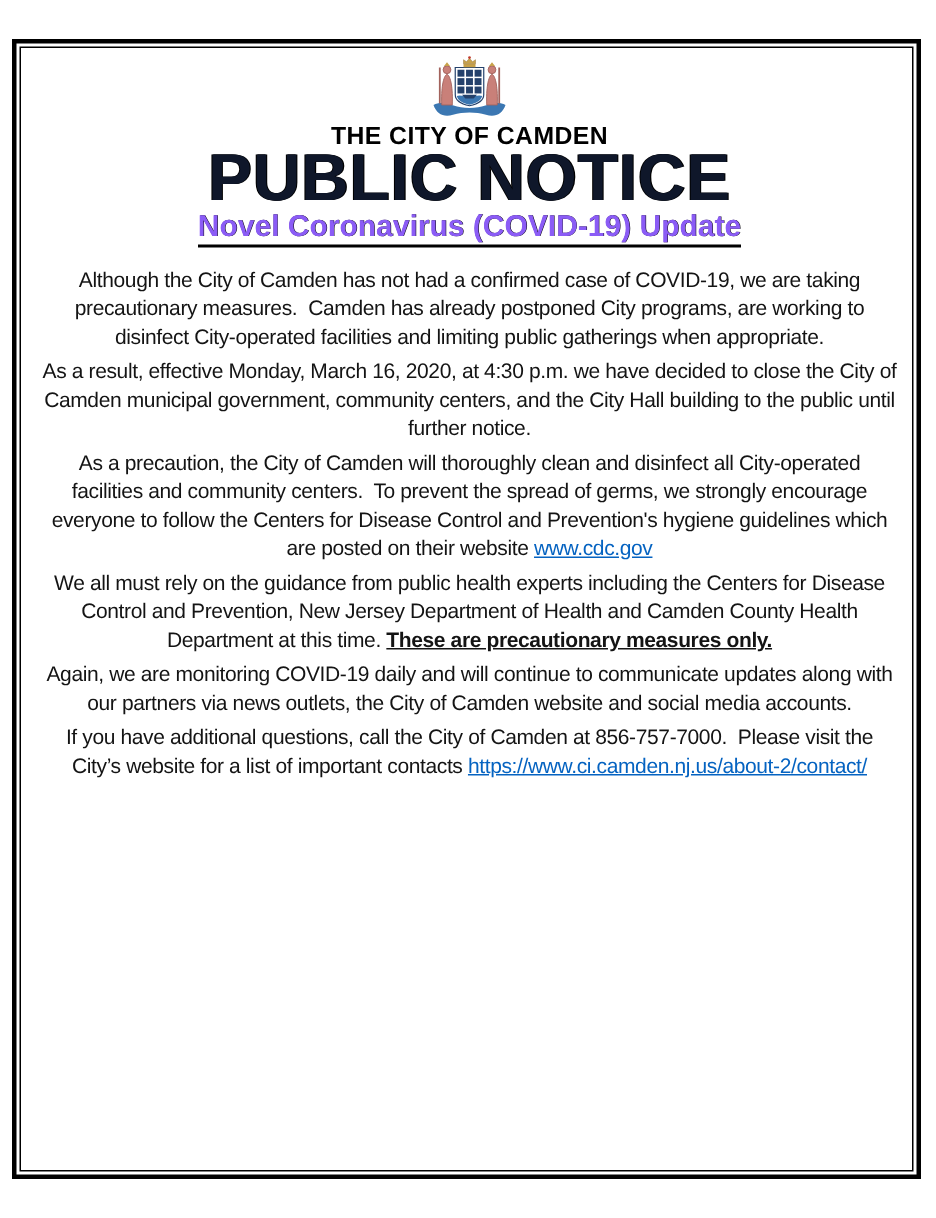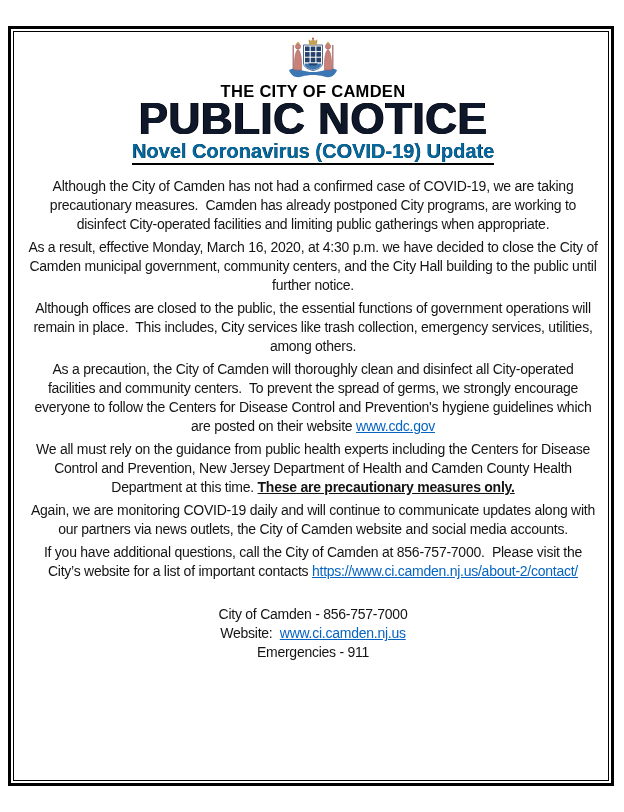--- a/index.html
+++ b/index.html
@@ -21,21 +21,21 @@
     font-size:16.5px; font-weight:bold; letter-spacing:0.3px;
     line-height:18px; margin-top:1px; color:#000;
   }
   .main-title {
     font-size:44px; font-weight:bold; line-height:41px; letter-spacing:0.5px;
     color:#0f172a; text-shadow:0.7px 0 #000, -0.7px 0 #000; margin-top:-2px;
   }
   .subtitle-wrap { margin-top:1px; }
   .subtitle {
     display:inline-block; font-size:20px; font-weight:bold; line-height:22px;
-    color:#0369a1; border-bottom:2.5px solid #000; padding-bottom:1px;
+    color:#8b5cf6; border-bottom:2.5px solid #000; padding-bottom:1px;
     text-shadow:0.3px 0 #000;
   }
   .content { margin-top:12px; font-size:14px; line-height:19px; letter-spacing:-0.25px; }
   .para { margin:0 0 4px 0; white-space:pre-wrap;text-align:center; }
   .bu { font-weight:bold; text-decoration:underline; }
   a.doclink { color:#0563C1; text-decoration:underline; cursor:pointer;margin-top:34px; }
   .footer { margin-top:24px; }
   .footer .para { margin:0; }
 </style>
 </head>
@@ -77,28 +77,22 @@
           <circle cx="32" cy="1.4" r="0.9" fill="#c0392b"></circle>
         </svg>
         <div class="city-line">THE CITY OF CAMDEN</div>
         <div class="main-title">PUBLIC NOTICE</div>
         <div class="subtitle-wrap"><span class="subtitle">Novel Coronavirus (COVID-19) Update</span></div>
       </div>
 
       <div class="content">
         <p class="para"><span>Although the City of Camden has not had a confirmed case of COVID-19, we are taking precautionary measures.  Camden has already postponed City programs, are working to disinfect City-operated facilities and limiting public gatherings when appropriate.</span></p>
         <p class="para"><span>As a result, effective Monday, March 16, 2020, at 4:30 p.m. we have decided to close the City of Camden municipal government, community centers, and the City Hall building to the public until further notice.</span></p>
-        <p class="para"><span>Although offices are closed to the public, the essential functions of government operations will remain in place.  This includes, City services like trash collection, emergency services, utilities, among others.</span></p>
         <p class="para"><span>As a precaution, the City of Camden will thoroughly clean and disinfect all City-operated facilities and community centers.  To prevent the spread of germs, we strongly encourage everyone to follow the Centers for Disease Control and Prevention's hygiene guidelines which are posted on their website </span><a class="doclink" href="#">www.cdc.gov</a></p>
         <p class="para"><span>We all must rely on the guidance from public health experts including the Centers for Disease Control and Prevention, New Jersey Department of Health and Camden County Health Department at this time. </span><span class="bu">These are precautionary measures only.</span></p>
         <p class="para"><span>Again, we are monitoring COVID-19 daily and will continue to communicate updates along with our partners via news outlets, the City of Camden website and social media accounts.</span></p>
         <p class="para"><span>If you have additional questions, call the City of Camden at 856-757-7000.  Please visit the City’s website for a list of important contacts </span><a class="doclink" href="#">https://www.ci.camden.nj.us/about-2/contact/</a></p>
 
-        <div class="footer">
-          <p class="para"><span>City of Camden - 856-757-7000</span></p>
-          <p class="para"><span>Website:  </span><a class="doclink" href="#">www.ci.camden.nj.us</a></p>
-          <p class="para"><span>Emergencies - 911</span></p>
-        </div>
       </div>
 
     </div>
   </div>
 </div>
 
 </body></html>

